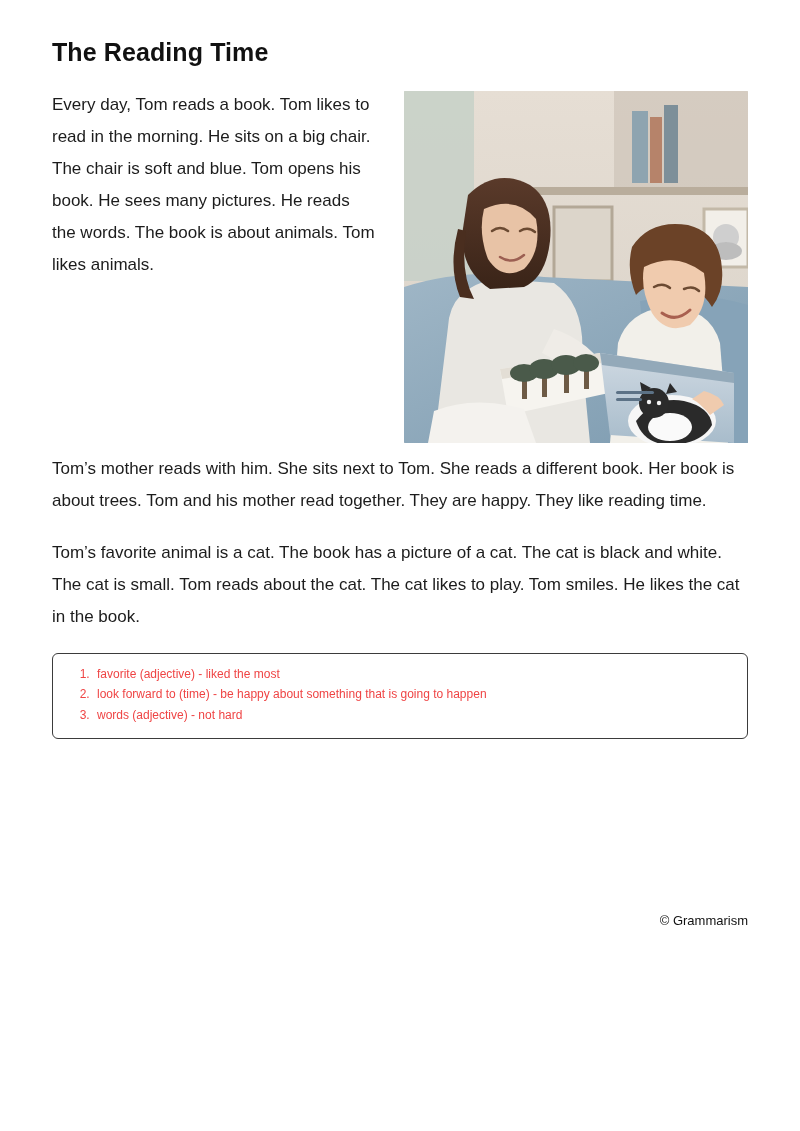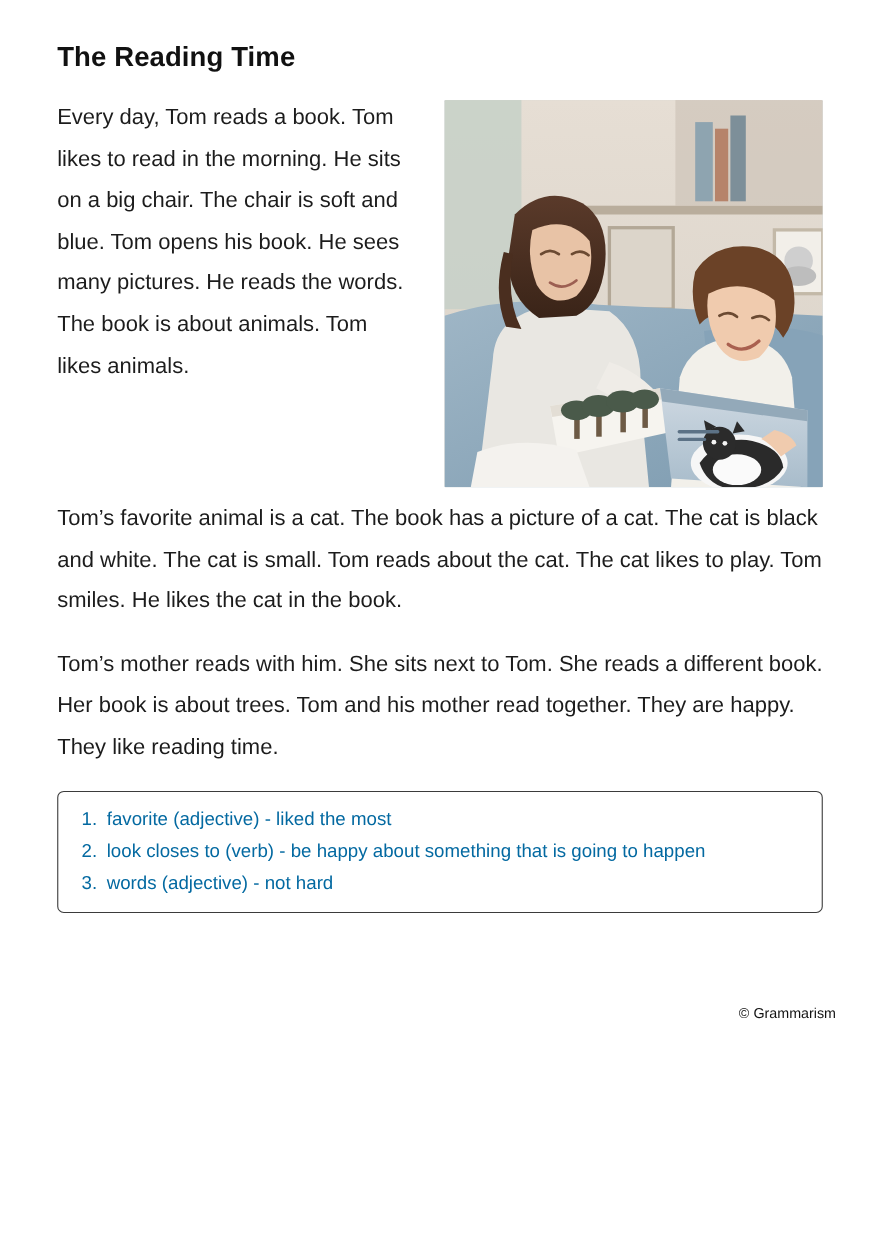--- a/index.html
+++ b/index.html
@@ -41,21 +41,21 @@
     border-radius: 1px;
     position: relative;
     background: #cfd6d9;
   }
   .figure svg {
     display: block;
     width: 100%;
     height: 100%;
   }
   p.body-text {
-    font-size: 20px;
+    font-size: 17px;
     line-height: 1.88;
     margin: 0 0 20px 0;
     color: #1c1c1c;
     text-align: left;
   }
   p.first {
     margin-bottom: 22px;
   }
   .clear { clear: both; }
   .vocab-box {
@@ -63,28 +63,28 @@
     border-radius: 6px;
     padding: 10px 16px 12px 16px;
     margin-top: 6px;
   }
   ol.vocab-list {
     margin: 0;
     padding-left: 24px;
     list-style: decimal;
   }
   ol.vocab-list li {
-    font-size: 17px;
+    font-size: 12px;
     line-height: 1.72;
-    color: #0369a1;
+    color: #ef4444;
     padding-left: 4px;
   }
   .footer {
     position: absolute;
-    right: 40px;
+    right: 52px;
     bottom: 18px;
     font-size: 13px;
     color: #111111;
   }
 </style>
 </head>
 <body>
 
 <div class="page">
 
@@ -191,25 +191,25 @@
 
         <path d="M30 320 Q70 304 120 318 L132 352 L24 352 Z" fill="#f4f2ee"></path>
       </svg>
     </div>
 
     <p class="body-text first">Every day, Tom reads a book. Tom likes to read in the morning. He sits on a big chair. The chair is soft and blue. Tom opens his book. He sees many pictures. He reads the words. The book is about animals. Tom likes animals.</p>
   </div>
 
   <div class="clear"></div>
 
+  <p class="body-text">Tom’s mother reads with him. She sits next to Tom. She reads a different book. Her book is about trees. Tom and his mother read together. They are happy. They like reading time.</p>
   <p class="body-text">Tom’s favorite animal is a cat. The book has a picture of a cat. The cat is black and white. The cat is small. Tom reads about the cat. The cat likes to play. Tom smiles. He likes the cat in the book.</p>
-  <p class="body-text">Tom’s mother reads with him. She sits next to Tom. She reads a different book. Her book is about trees. Tom and his mother read together. They are happy. They like reading time.</p>
 
   <div class="vocab-box">
     <ol class="vocab-list">
       <li>favorite (adjective) - liked the most</li>
-      <li>look closes to (verb) - be happy about something that is going to happen</li>
+      <li>look forward to (time) - be happy about something that is going to happen</li>
       <li>words (adjective) - not hard</li>
     </ol>
   </div>
 
   <div class="footer">© Grammarism</div>
 </div>
 
 </body></html>

